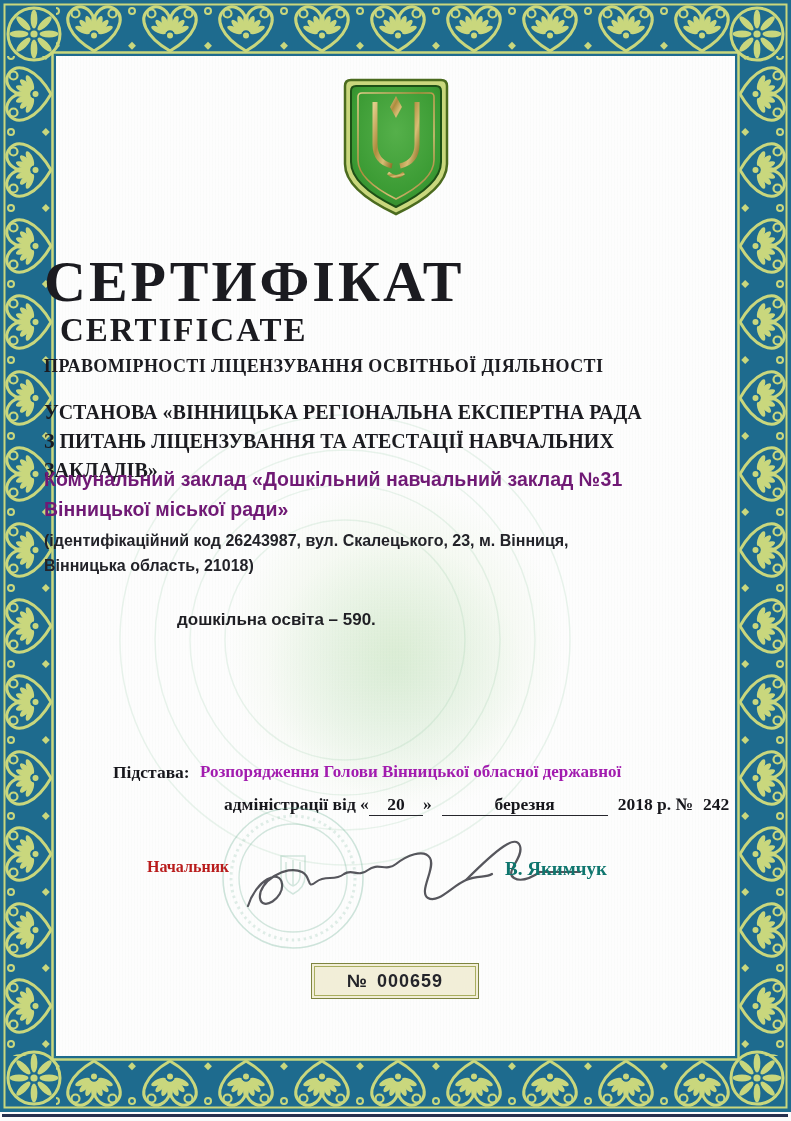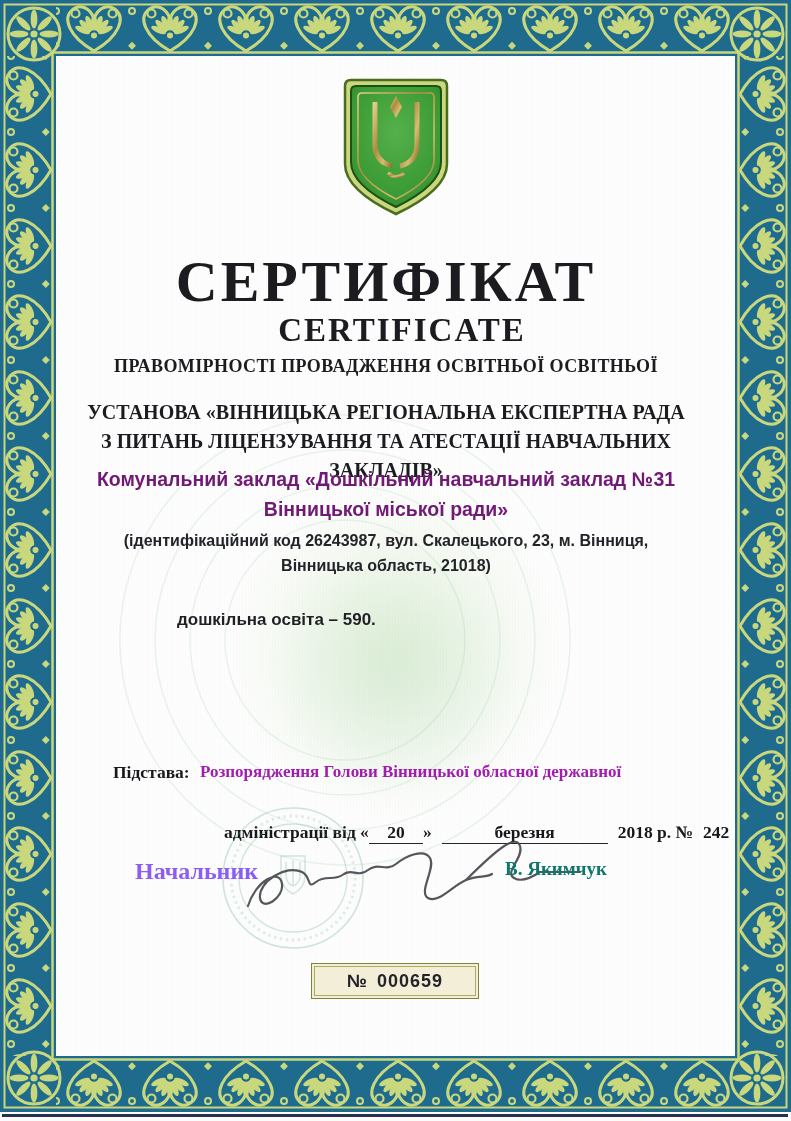--- a/index.html
+++ b/index.html
@@ -18,43 +18,43 @@
   .field::after{content:"";position:absolute;inset:0;opacity:.5;
     background:
       repeating-linear-gradient(0deg, rgba(255,255,255,.07) 0 1px, transparent 1px 3px),
       repeating-linear-gradient(90deg, rgba(120,160,130,.05) 0 1px, transparent 1px 3px);}
 
   svg.border-svg{position:absolute;left:0;top:0;pointer-events:none;}
   svg.emblem{position:absolute;left:337px;top:76px;}
   svg.seal{position:absolute;left:213px;top:798px;opacity:.55;}
   svg.sign{position:absolute;left:228px;top:828px;}
 
-  .t{position:absolute;left:68px;width:636px;text-align:center;color:#1b1b20;}
+  .t{position:absolute;left:44px;width:636px;color:#1b1b20;}
   .title{top:248px;font-size:58px;font-weight:bold;letter-spacing:3px;}
   .title-en{top:312px;font-size:33px;font-weight:bold;letter-spacing:2px;padding-left:16px;}
   .subtitle{top:356px;font-size:18px;font-weight:bold;letter-spacing:.4px;}
   .issuer{top:398px;font-size:20px;font-weight:bold;line-height:29px;}
   .recipient{top:464px;font-size:19.5px;font-weight:bold;line-height:30px;
              font-family:"Liberation Sans","DejaVu Sans",sans-serif;color:#701a75;}
   .details{top:528px;font-size:16px;font-weight:bold;line-height:25px;
            font-family:"Liberation Sans","DejaVu Sans",sans-serif;color:#232329;}
   .scope-label{position:absolute;left:63px;top:584px;font-size:17px;font-weight:bold;
            font-family:"Liberation Sans","DejaVu Sans",sans-serif;color:#1f1f24;}
   .scope-value{position:absolute;left:133px;top:610px;font-size:17px;font-weight:bold;
            font-family:"Liberation Sans","DejaVu Sans",sans-serif;color:#1f1f24;margin-left:44px;}
 
   .basis-label{position:absolute;left:113px;top:762px;font-size:17.5px;font-weight:bold;color:#17171c;}
   .basis-line1{position:absolute;left:200px;top:762px;font-size:17px;font-weight:bold;color:#a21caf;}
   .basis-line2{position:absolute;left:224px;top:794px;font-size:17.5px;font-weight:bold;color:#17171c;white-space:nowrap;}
   .ucell{display:inline-block;border-bottom:1.6px solid #26262c;text-align:center;padding:0 8px;}
   .ucell.day{min-width:38px;}
-  .ucell.month{min-width:150px;margin-top:28px;}
+  .ucell.month{min-width:150px;}
   .sp{display:inline-block;width:10px;}
 
-  .sig-title{position:absolute;left:135px;top:858px;font-size:24px;font-weight:bold;color:#8b5cf6;}
+  .sig-title{position:absolute;left:147px;top:858px;font-size:16px;font-weight:bold;color:#b91c1c;}
   .sig-name{position:absolute;left:505px;top:858px;font-size:19px;font-weight:bold;color:#0f766e;}
 
   .serial{position:absolute;left:311px;top:963px;width:166px;height:34px;
     background:#f2eed8;border:1px solid #7e8440;
     box-shadow: inset 0 0 0 2px #f2eed8, inset 0 0 0 3px #a9ae5e;
     display:flex;align-items:center;justify-content:center;gap:9px;
     font-family:"Liberation Sans","DejaVu Sans",sans-serif;font-size:18px;
     font-weight:bold;color:#24242a;letter-spacing:1px;}
 
   .scan-white-bottom{position:absolute;left:0;top:1112px;width:791px;height:9px;background:#fbfbfb;}
@@ -169,21 +169,21 @@
         <path d="M32,26 H44"></path>
         <path d="M74,26 H86"></path>
         <path d="M49,108 H69"></path>
         <path d="M51,97 Q59,104 67,97" stroke-width="3"></path>
       </g>
       <path d="M59,20 L65,31 L59,42 L53,31 Z" fill="url(#gGold)"></path>
     </svg>
 
     <div class="t title">СЕРТИФІКАТ</div>
     <div class="t title-en">CERTIFICATE</div>
-    <div class="t subtitle">ПРАВОМІРНОСТІ ПРОВАДЖЕННЯ ОСВІТНЬОЇ ОСВІТНЬОЇ</div>
+    <div class="t subtitle">ПРАВОМІРНОСТІ ЛІЦЕНЗУВАННЯ ОСВІТНЬОЇ ДІЯЛЬНОСТІ</div>
 
     <div class="t issuer">
       <div>УСТАНОВА «ВІННИЦЬКА РЕГІОНАЛЬНА ЕКСПЕРТНА РАДА</div>
       <div>З  ПИТАНЬ ЛІЦЕНЗУВАННЯ ТА АТЕСТАЦІЇ НАВЧАЛЬНИХ ЗАКЛАДІВ»</div>
     </div>
 
     <div class="t recipient">
       <div>Комунальний заклад «Дошкільний навчальний заклад №31</div>
       <div>Вінницької міської ради»</div>
     </div>

